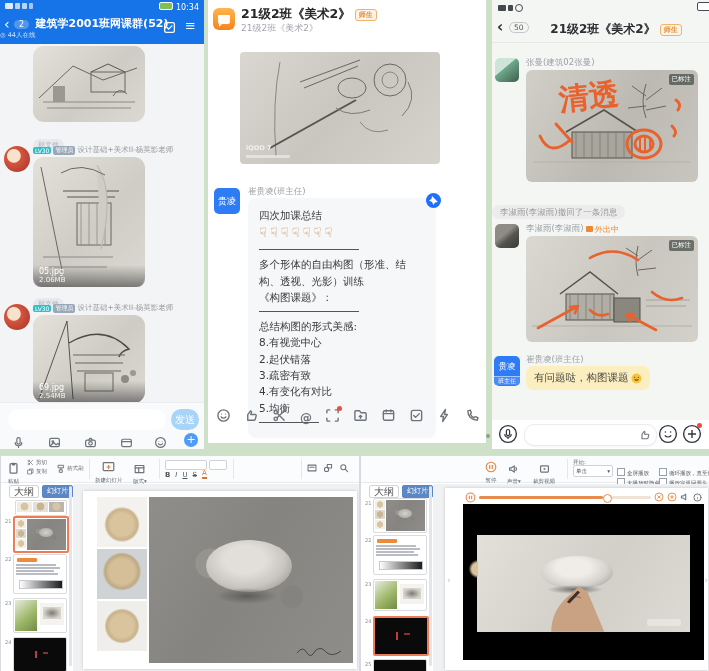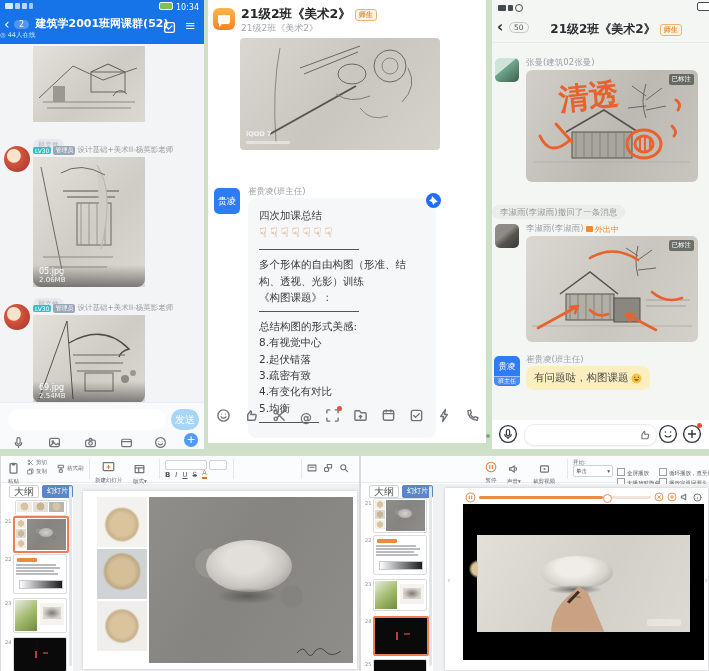--- a/index.html
+++ b/index.html
@@ -12,21 +12,21 @@
   .si{stroke:#6f737a;fill:none;stroke-width:1.5;stroke-linecap:round;stroke-linejoin:round}
   .siw{stroke:#fff;fill:none;stroke-width:1.6;stroke-linecap:round;stroke-linejoin:round}
 
   
   .qq{left:0;top:0;width:204px;height:449px;background:#f3f4f6}
   .qq-head{left:0;top:0;width:204px;height:44px;background:#1673e8;color:#fff}
   .pill-tag{display:inline-block;background:#e7e9ed;color:#aeb3bb;font-size:7px;
             padding:1px 5px;border-radius:6px}
   .lv{background:#2cc0c9;color:#fff;font-size:6px;padding:0 2px;border-radius:2px}
   .role{background:#9aa7b7;color:#fff;font-size:6px;padding:0 2px;border-radius:2px}
-  .sk{border-radius:0;background:linear-gradient(135deg,#e4e1da,#cfccc5 55%,#dcd9d2)}
+  .sk{border-radius:11px;background:linear-gradient(135deg,#e4e1da,#cfccc5 55%,#dcd9d2)}
   .fileov{position:absolute;left:0;bottom:0;right:0;border-radius:0 0 8px 8px;
           background:linear-gradient(transparent,rgba(40,40,40,.55));color:#fff;padding:2px 6px 3px}
   .qq-send{background:#a6d5f7;color:#fff;font-size:10px;border-radius:11px;text-align:center;line-height:21px}
 
   
   .dtd{left:208px;top:0;width:278px;height:443px;background:#fff}
   .badge-o{display:inline-block;border:1px solid #f0b36b;color:#e09442;background:#fdf4e7;
            font-size:7px;padding:0 3px;border-radius:3px;margin-left:4px;vertical-align:1px}
   .card{background:#f6f7f9;border-radius:8px;font-size:10.5px;line-height:1.55;color:#3a3a3a;padding:9px 11px}
   .hr1{border:none;border-top:1px solid #555;width:100px;margin:6px 0}
@@ -199,21 +199,21 @@
          background:linear-gradient(180deg,#ffb54d,#f5831f)">
       <svg width="22" height="22" viewBox="0 0 22 22">
           <path d="M5 7h12v7a2 2 0 0 1-2 2H9l-3 3v-3H7a2 2 0 0 1-2-2z" fill="#fff" opacity=".95"></path>
         </svg>
     </div>
     <div class="p nw" style="left:33px;top:6px;font-size:12.5px;font-weight:bold;color:#262626">
       <span>21级2班《美术2》</span><span class="badge-o">师生</span>
     </div>
     <div class="p nw" style="left:33px;top:22px;font-size:9px;color:#a3a6ad">21级2班《美术2》</div>
 
-    <div class="p" style="left:32px;top:38px;width:200px;height:112px;border-radius:4px;
+    <div class="p" style="left:32px;top:52px;width:200px;height:112px;border-radius:4px;
          background:linear-gradient(130deg,#dad7d1,#c9c6bf 50%,#d6d3cc)">
       <svg width="212" height="112" viewBox="0 0 212 112">
         <path d="M40 10 q-8 40 -4 94" stroke="#8a877f" fill="none"></path>
         <path d="M60 30 L120 8 M64 36 L118 14" stroke="#6a675f" fill="none"></path>
         <path d="M30 96 L116 48" stroke="#57544d" stroke-width="2" fill="none"></path>
         <circle cx="150" cy="28" r="16" stroke="#6a675f" fill="none"></circle>
         <circle cx="150" cy="28" r="8" stroke="#8a877f" fill="none"></circle>
         <ellipse cx="112" cy="36" rx="14" ry="10" stroke="#6a675f" fill="none"></ellipse>
         <path d="M96 56 q14 10 34 2 M168 30 q10 18 -6 34" stroke="#7c7971" fill="none"></path>
         <path d="M120 70 q10 14 28 8" stroke="#8a877f" fill="none"></path>

